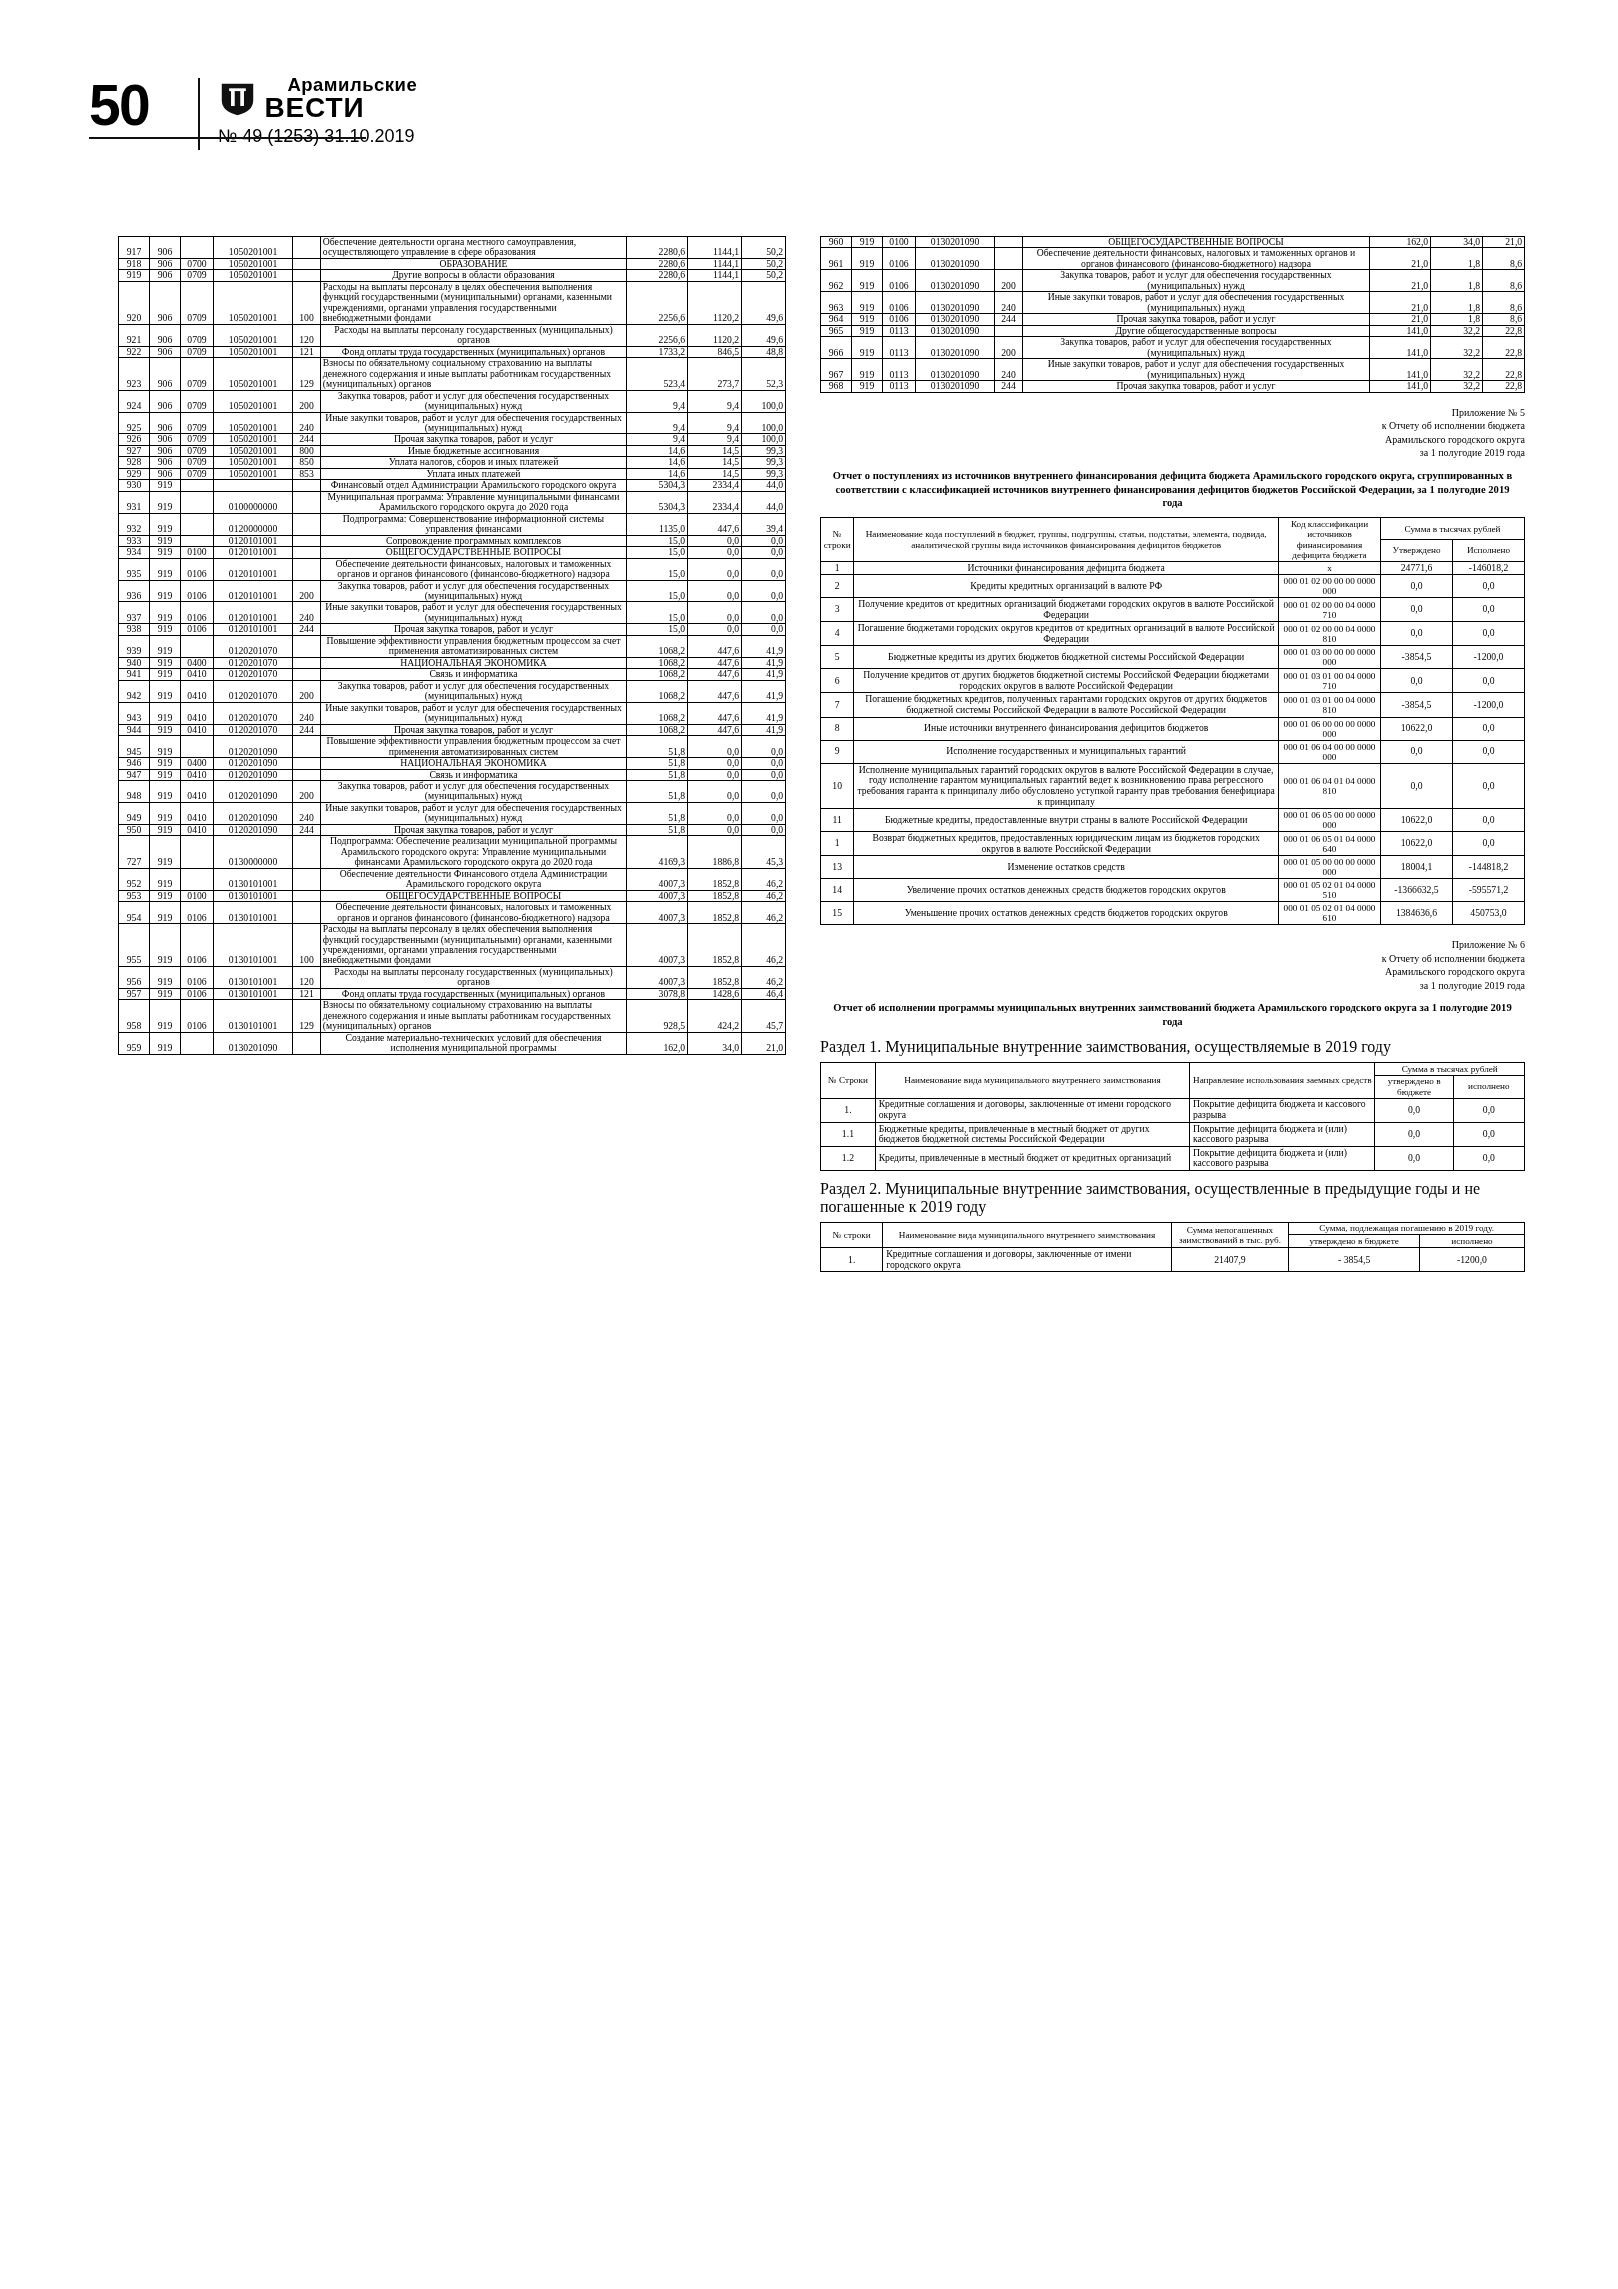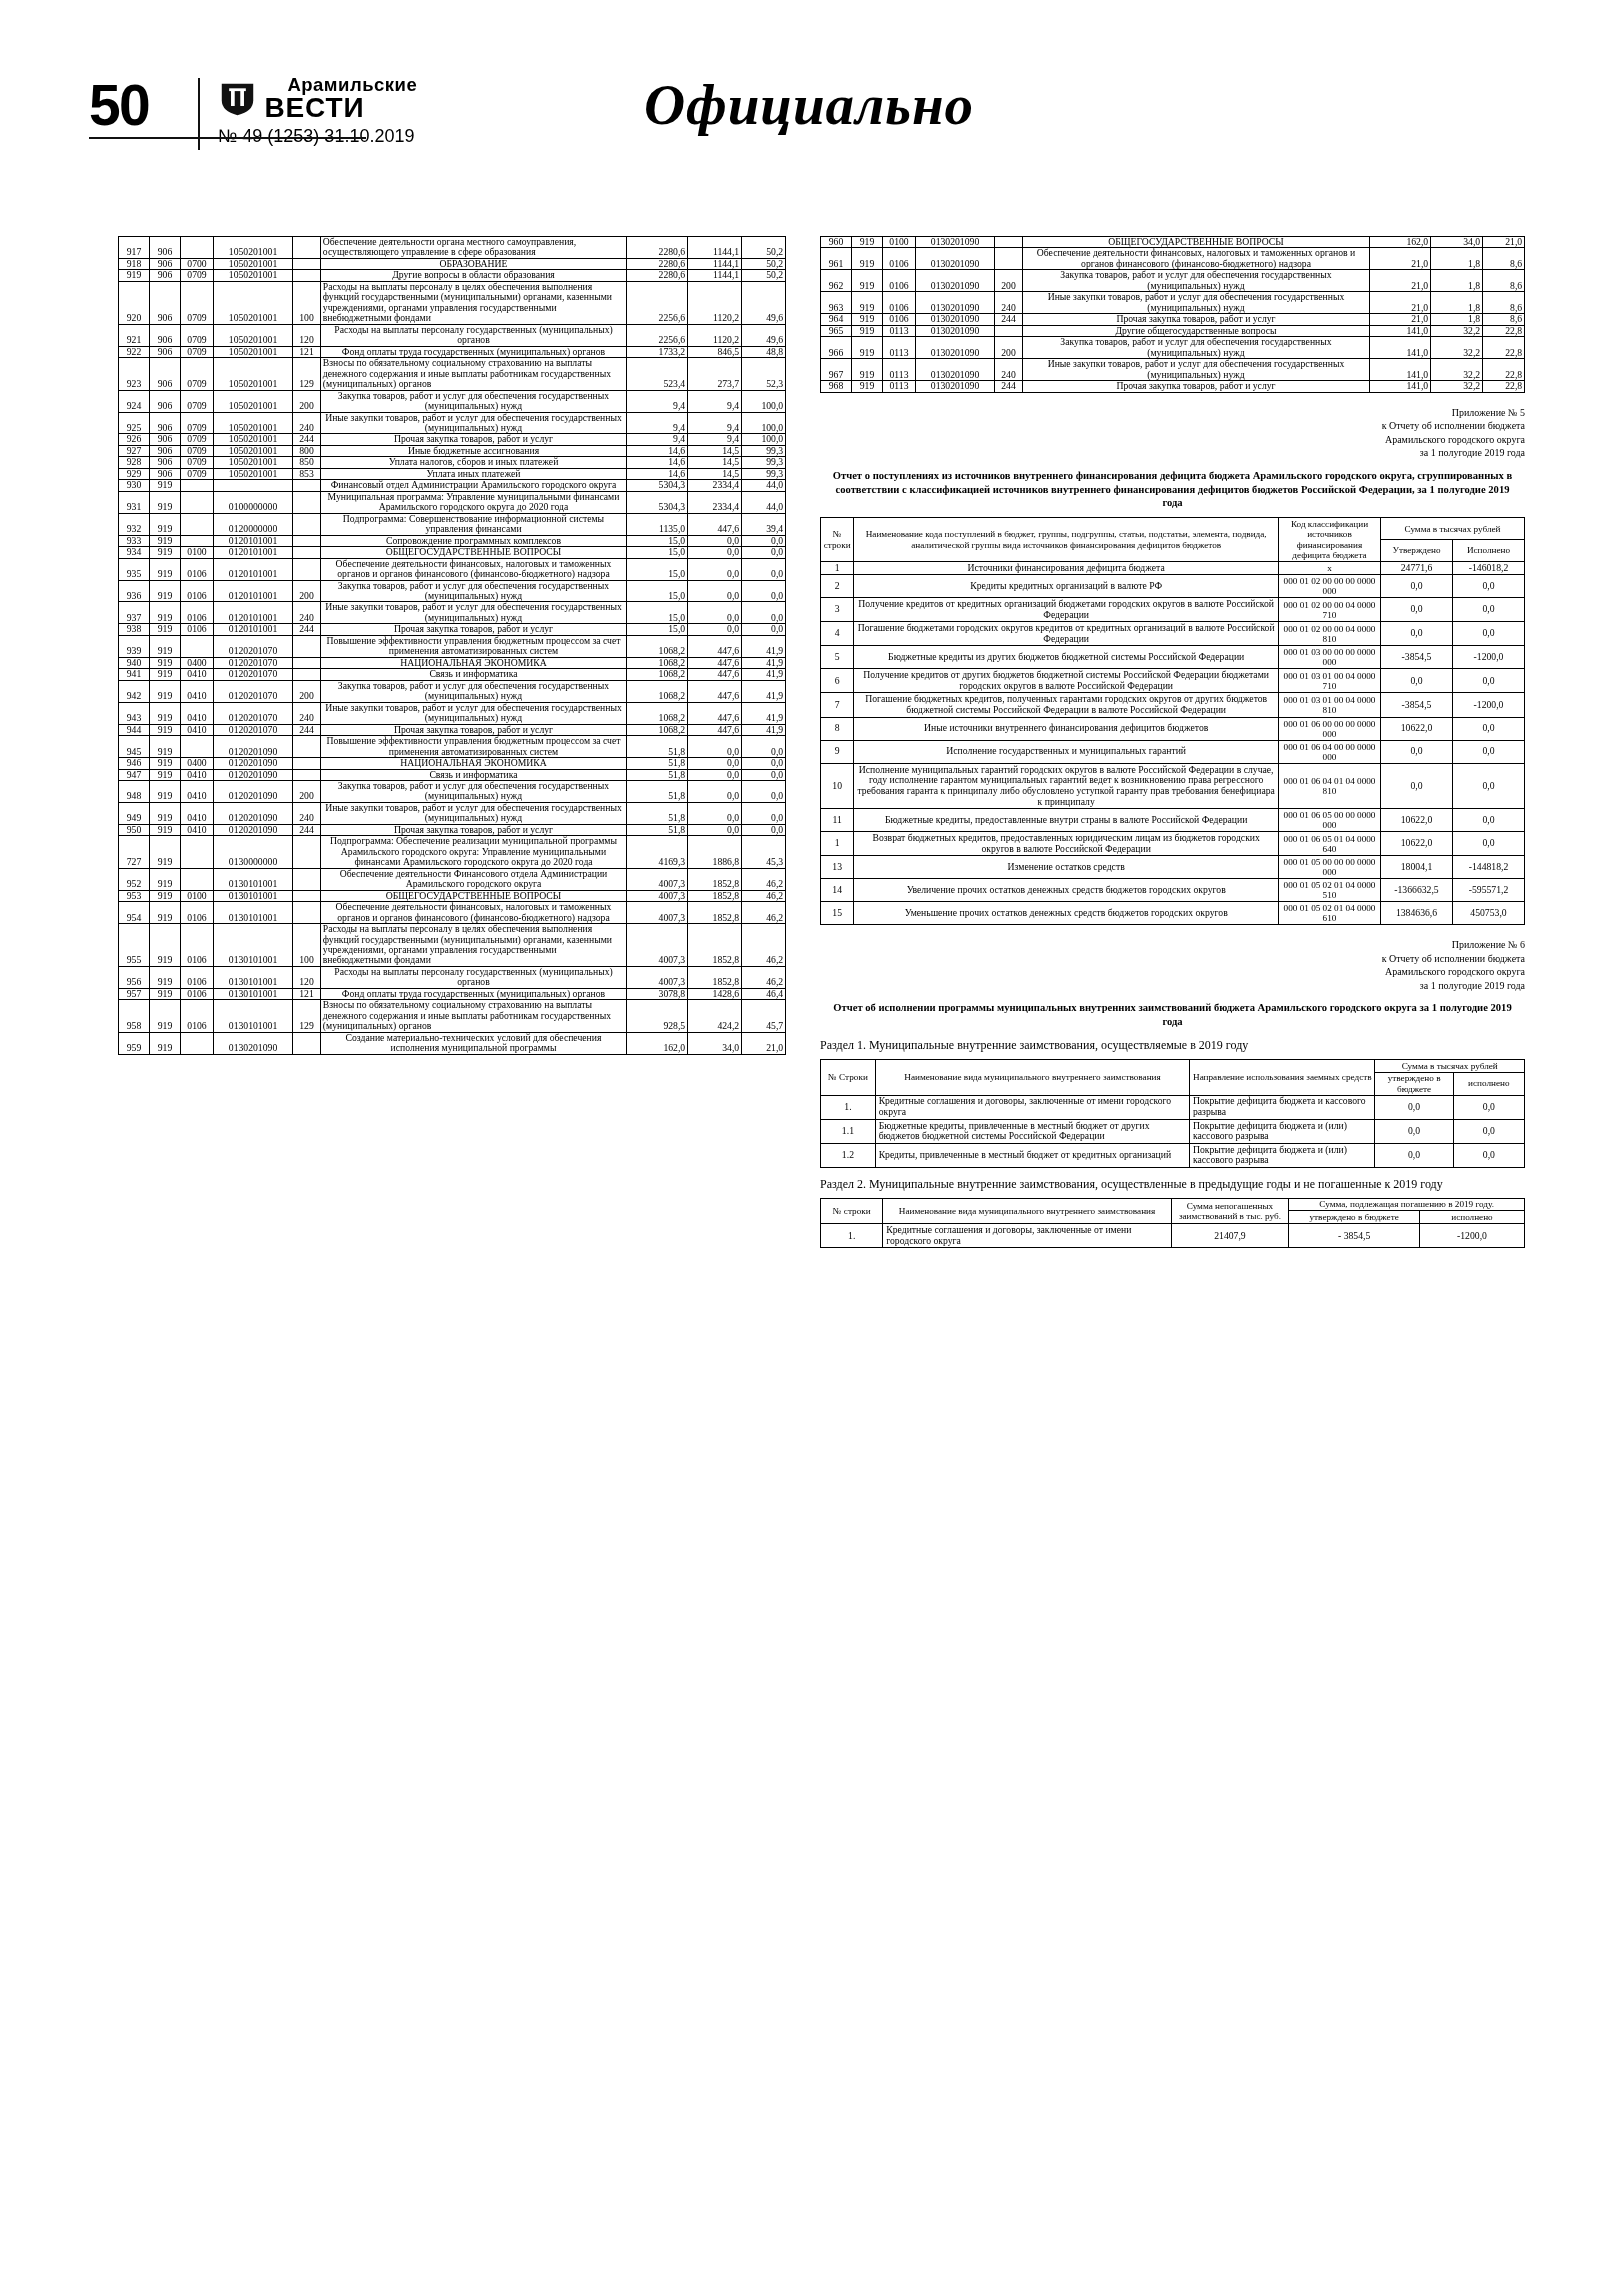--- a/index.html
+++ b/index.html
@@ -29,21 +29,21 @@
   table.t{border-collapse:collapse;width:100%;font-size:9.7px;line-height:1.08;}
   table.t td{border:0.9px solid #000;padding:0 1.8px;vertical-align:bottom;}
   .c-num{text-align:center;white-space:nowrap;}
   .c-val{text-align:right;white-space:nowrap;padding-right:2.8px;}
   .nm{text-align:left;}
   .ctr{text-align:center;}
 
   
   .appx{text-align:right;font-size:10px;line-height:1.35;margin-top:13px;margin-bottom:9.2px;}
   .hd{text-align:center;font-weight:bold;font-size:10.6px;line-height:1.3;margin:9.2px 7.4px 7.4px 7.4px;}
-  .sub{font-size:12px;margin:9.2px 0 5.5px 0;}
+  .sub{font-size:16px;margin:9.2px 0 5.5px 0;}
   table.t2{border-collapse:collapse;width:100%;font-size:9.7px;line-height:1.1;}
   table.t2 td,table.t2 th{border:0.9px solid #000;padding:0.9px 2.8px;vertical-align:middle;}
   table.t2 th{font-weight:normal;text-align:center;}
   .vtop{vertical-align:top;}
   .vmid{vertical-align:middle;}
   .small{font-size:9.2px;margin-left:16px;}
 </style>
 </head>
 <body>
 
@@ -61,21 +61,20 @@
             <path d="M12 9 h18 v3 h-18z" fill="#fff"></path>
           </svg>
         </div>
         <div class="logo-text">
           <div class="l1">Арамильские</div>
           <div class="l2">ВЕСТИ</div>
         </div>
       </div>
     </div>
     <div class="issue">№ 49 (1253) 31.10.2019</div>
-    <div class="officially">Официально</div>
   </div>
   <div class="rule-h"></div>
 
   <div class="col col-left">
     <table class="t">
       <colgroup>
         <col style="width:31px">
           <col style="width:31px">
           <col style="width:33px">
         <col style="width:79px">

